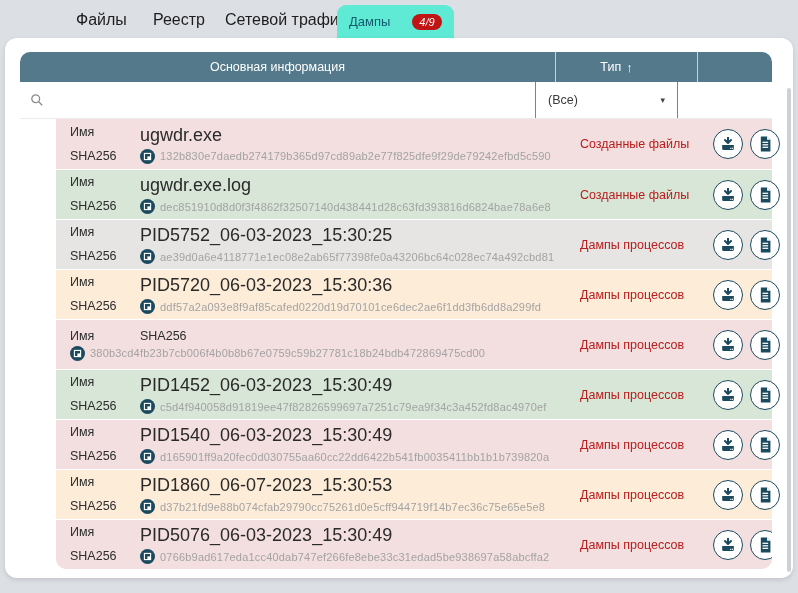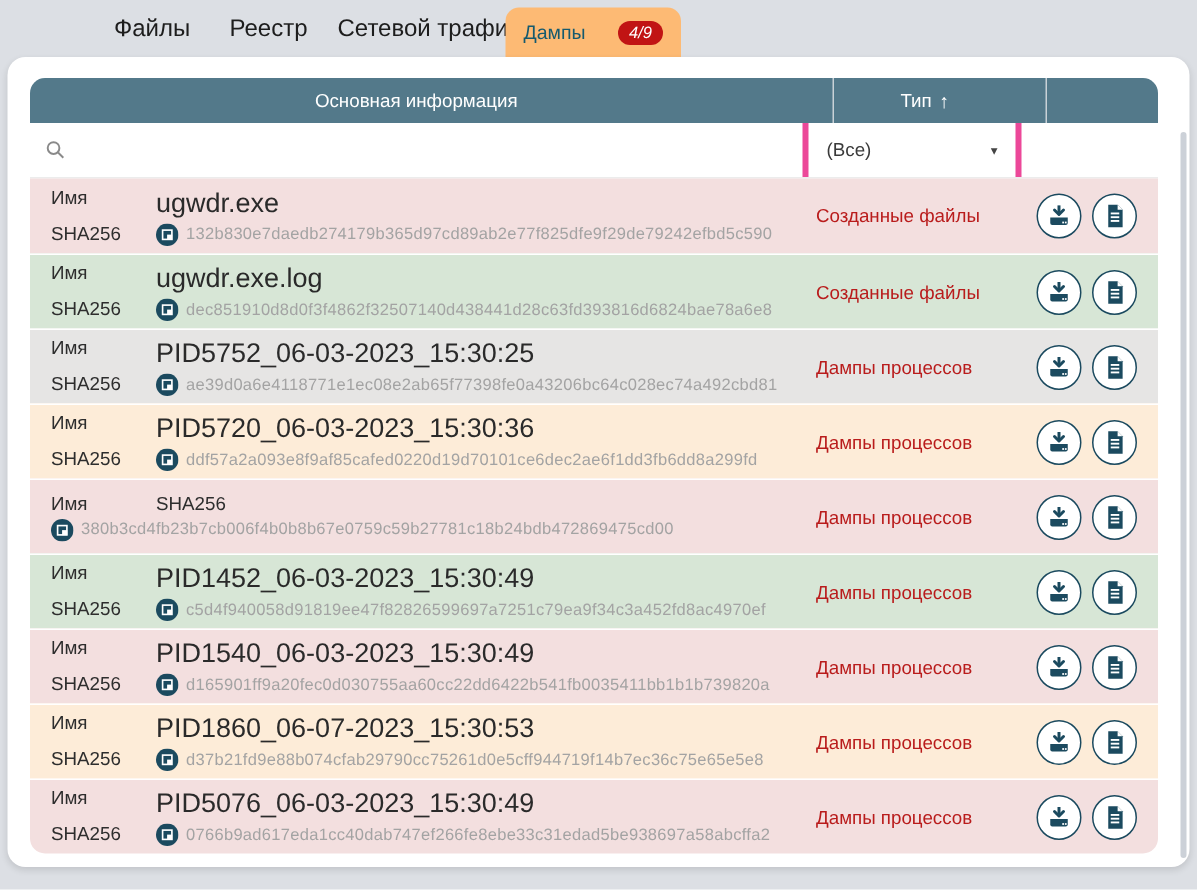--- a/index.html
+++ b/index.html
@@ -13,21 +13,21 @@
   .tabbar{position:absolute;left:0;top:0;width:798px;height:38px;}
   .tab{
     position:absolute;top:11px;font-size:16px;color:#1d1d1d;cursor:pointer;
     white-space:nowrap;
   }
   .tab-files{left:76px;}
   .tab-registry{left:153px;}
   .tab-network{left:225px;text-align:right;}
   .tab-active-box{
     position:absolute;left:337px;top:5px;height:33px;min-width:112px;
-    background:#fdba74;border-radius:9px 9px 0 0;
+    background:#5eead4;border-radius:9px 9px 0 0;
     display:flex;align-items:center;justify-content:center;gap:22px;
     padding:0 12px;box-sizing:border-box;
   }
   .tab-active-label{font-size:13px;color:#155a6e;}
   .badge{
     background:#c11414;color:#fff;font-size:11px;line-height:16px;
     border-radius:9px;padding:0 7px;font-style:italic;
   }
   
   .card{
@@ -43,26 +43,26 @@
     color:#ffffff;font-size:12.5px;
   }
   .thead .hcell{
     display:flex;align-items:center;justify-content:center;gap:5px;
   }
   .thead .hcell + .hcell{border-left:1px solid #c9d2d7;margin-left:20px;}
   .sort-arrow{font-size:13px;font-weight:400;}
   
   .frow{height:36px;background:#ffffff;border-bottom:1px solid #ececec;}
   .fcell{display:flex;align-items:center;box-sizing:border-box;}
-  .fcell + .fcell{border-left:4px solid #ec4899;}
+  .fcell + .fcell{border-left:1px solid #ec4899;}
   .fcell-search{padding-left:9px;}
   .fcell-type{padding:0 12px;justify-content:space-between;font-size:12.5px;color:#3a3a3a;}
   .dd-arrow{font-size:9px;color:#444;}
   
-  .row{height:50px;box-sizing:border-box;border-top:1px solid #ffffff;cursor:pointer;}
+  .row{height:50px;box-sizing:border-box;border-top:1px solid #ffffff;cursor:pointer;margin-left:36px;}
   .row:first-child{border-top:none;}
   .row:last-child{border-radius:0 0 10px 10px;overflow:hidden;}
   .tint-pink{background:#f3dfdf;}
   .tint-green{background:#d7e6d6;}
   .tint-gray{background:#e6e5e4;}
   .tint-peach{background:#fdecd8;}
   .cell-main{
     display:grid;grid-template-columns:56px auto;column-gap:14px;row-gap:3px;
     align-content:center;padding-left:14px;box-sizing:border-box;
   }

